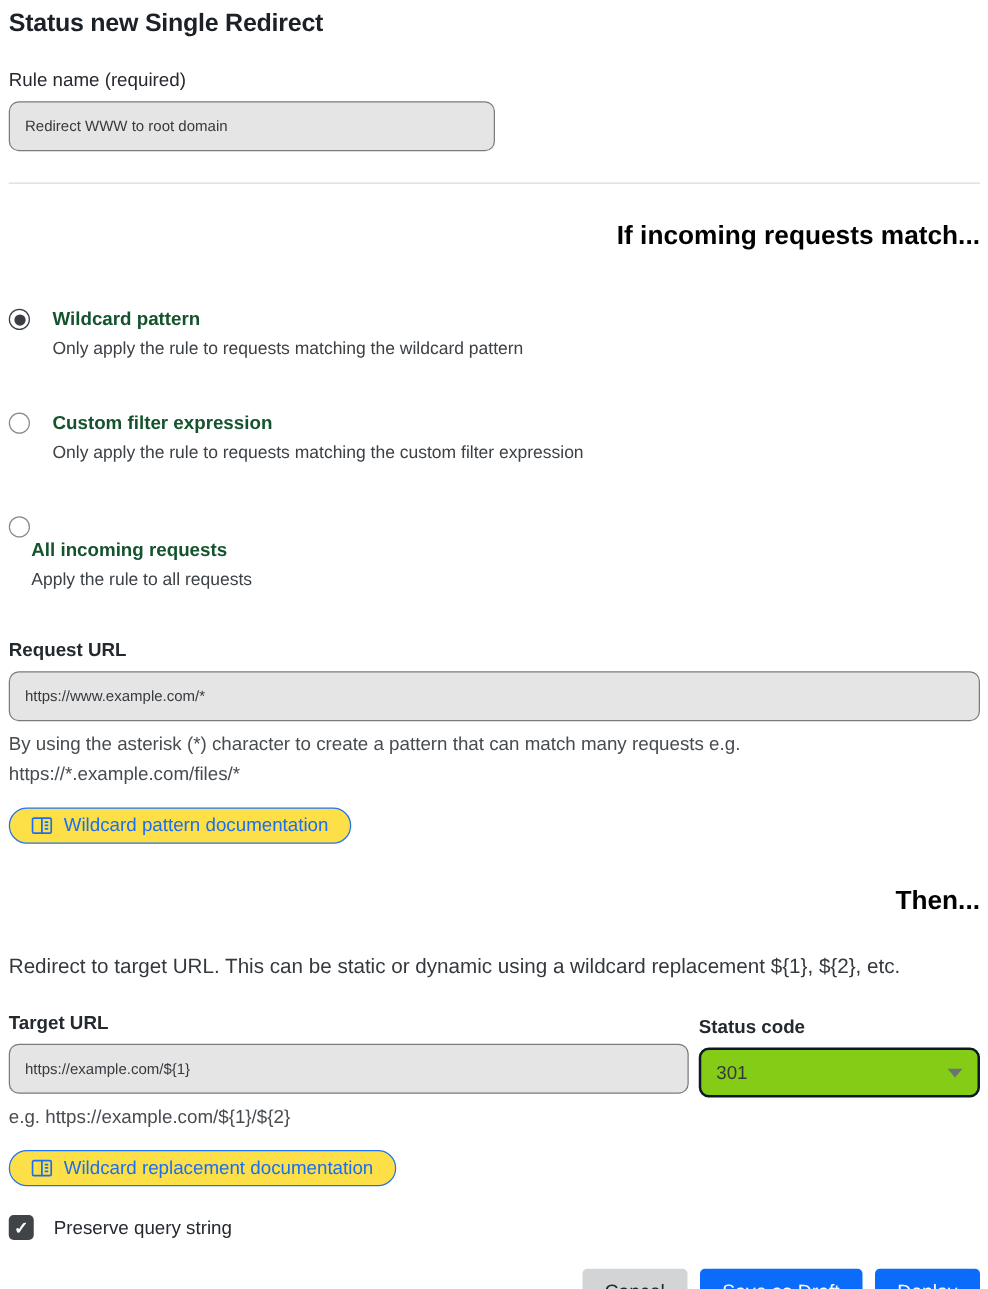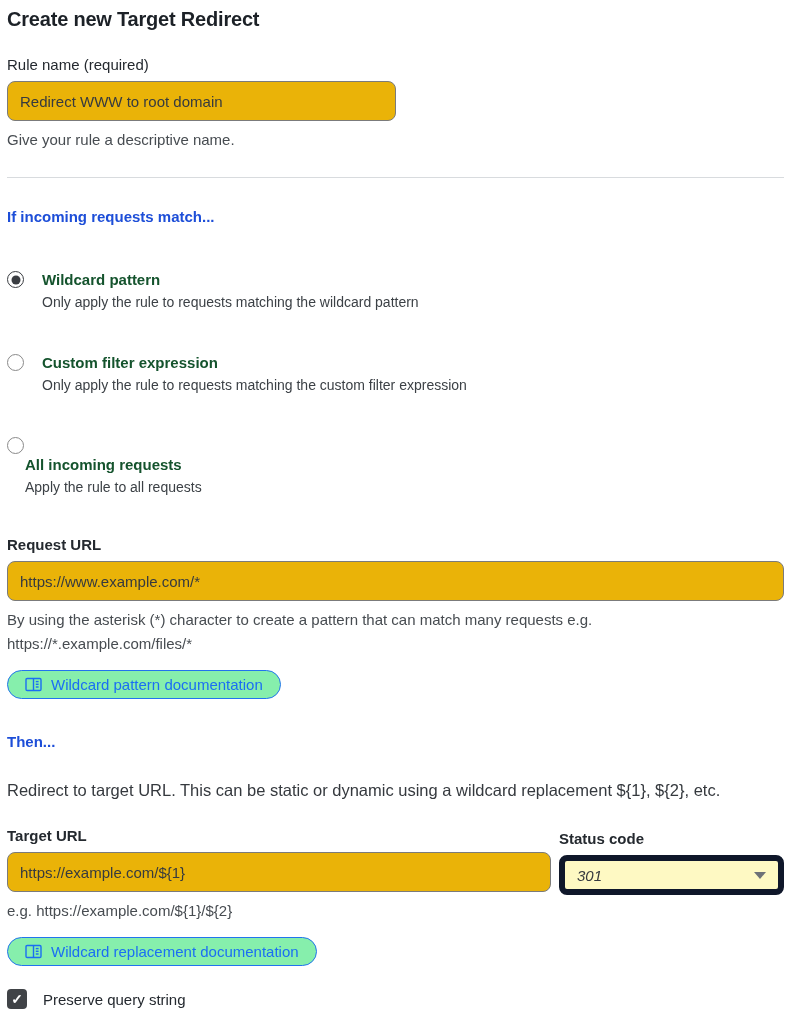--- a/index.html
+++ b/index.html
@@ -28,43 +28,44 @@
   }
   .field-label.semibold { font-weight: 700; }
   .text-input {
     display: block;
     margin-top: 8px;
     height: 40px;
     border: 1px solid #7b7b7b;
     border-radius: 8px;
     padding: 0 12px;
     font-family: "Liberation Sans", sans-serif;
-    font-size: 15px;
+    font-size: 12px;
     color: #363a3f;
-    background: #eab308;
+    background: #e5e5e5;
     outline: none;
   }
   .rule-name-input { width: 389px; }
   .full-width { width: 100%; }
   .help-text {
     margin-top: 7px;
     font-size: 15px;
     line-height: 24px;
     color: #474c51;
   }
   hr.divider {
     border: none;
     border-top: 1px solid #d8dbde;
     margin-top: 25px;
   }
   h2.section-heading {
     margin-top: 30px;
-    font-size: 15px;
+    font-size: 21px;
     font-weight: 700;
-    color: #1d4ed8;
+    color: #000000;
+    text-align: right;
   }
   .radio-group { margin-top: 44px; }
   .radio-item {
     display: flex;
     align-items: flex-start;
     margin-bottom: 38px;
     cursor: pointer;
   }
   .radio-item:last-child { margin-bottom: 0; flex-direction: column; }
   .radio-circle {
@@ -101,52 +102,51 @@
   }
   .doc-button {
     margin-top: 14px;
     display: inline-flex;
     align-items: center;
     gap: 9px;
     height: 29px;
     padding: 0 17px;
     border: 1.5px solid #2273ee;
     border-radius: 15px;
-    background: #86efac;
+    background: #fde047;
     color: #1b6ef3;
     font-family: "Liberation Sans", sans-serif;
     font-size: 15px;
     cursor: pointer;
   }
   .doc-button svg { display: block; }
   .then-para {
     margin-top: 29px;
     font-size: 16.5px;
     color: #35393e;
     line-height: 23px;
   }
   .two-col { display: flex; }
   .col-target { flex: 0 0 544px; }
   .col-gap { flex: 0 0 8px; }
   .col-status { flex: 1 1 auto; }
   .select-box {
     margin-top: 8px;
     height: 40px;
     width: 100%;
-    border: 6px solid #0f172a;
+    border: 2px solid #0f172a;
     border-radius: 8px;
     padding: 0 12px;
     display: flex;
     align-items: center;
     justify-content: space-between;
     font-size: 15px;
     color: #363a3f;
-    background: #fef9c3;
-    cursor: pointer;
-    font-style: italic;
+    background: #84cc16;
+    cursor: pointer;
   }
   .select-caret {
     width: 0; height: 0;
     border-left: 6px solid transparent;
     border-right: 6px solid transparent;
     border-top: 7px solid #6d7277;
   }
   .checkbox-row {
     margin-top: 23px;
     display: flex;
@@ -188,25 +188,24 @@
     cursor: pointer;
   }
   .btn-secondary { background: #d3d4d6; color: #24282c; }
   .btn-primary { background: #0b6cfb; color: #ffffff; }
 </style>
 </head>
 <body>
 
 <div class="page">
 
-  <h1 class="page-title">Create new Target Redirect</h1>
+  <h1 class="page-title">Status new Single Redirect</h1>
 
   <label class="field-label">Rule name (required)</label>
   <input class="text-input rule-name-input" type="text" value="Redirect WWW to root domain" style="">
-  <div class="help-text">Give your rule a descriptive name.</div>
 
   <hr class="divider">
 
   <h2 class="section-heading">If incoming requests match...</h2>
 
   <div class="radio-group">
 
     <div class="radio-item checked">
       <span class="radio-circle"></span>
       <span class="radio-texts">

